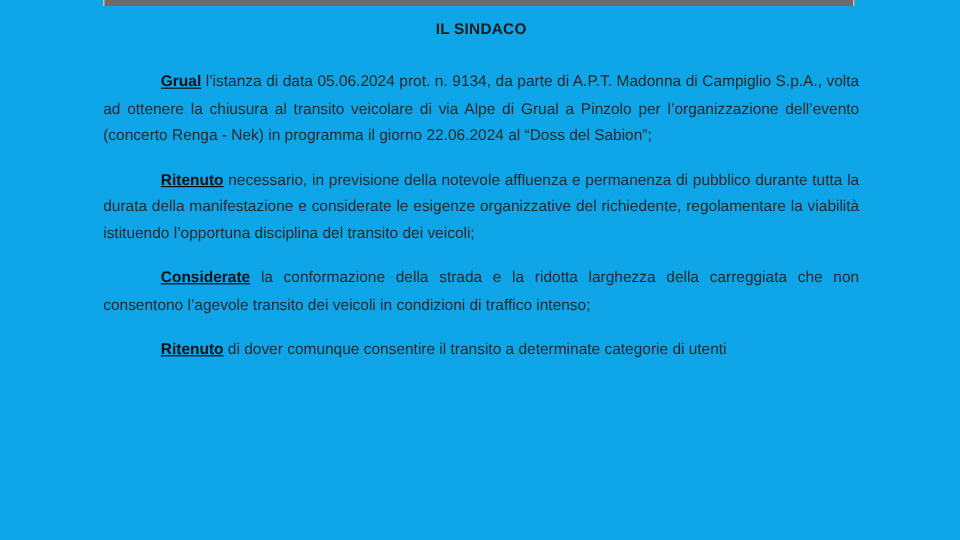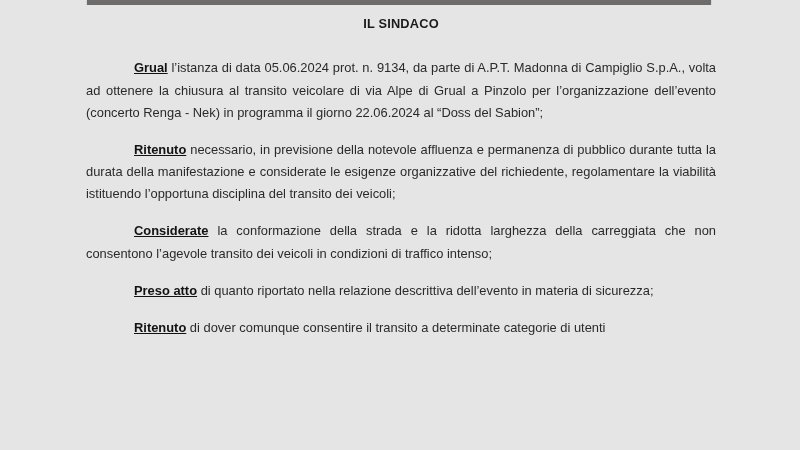--- a/index.html
+++ b/index.html
@@ -11,21 +11,21 @@
     height: 450px;
     background: #fdfdfd;
     font-family: "Liberation Sans", sans-serif;
     overflow: hidden;
     position: relative;
   }
 
   #page {
     position: absolute;
     inset: 0;
-    background: #e5e5e5;
+    background: #0ea5e9;
   }
 
   
   #top-rule {
     position: absolute;
     left: 86px;
     top: 0px;
     width: 626px;
     height: 5px;
     background: #6e6c6a;
@@ -95,23 +95,20 @@
     </p>
 
     <p class="para spaced">
       <span class="kw">Ritenuto</span><span> necessario, in previsione della notevole affluenza e permanenza di pubblico durante tutta la durata della manifestazione e considerate le esigenze organizzative del richiedente, regolamentare la viabilità istituendo l’opportuna disciplina del transito dei veicoli;</span>
     </p>
 
     <p class="para spaced">
       <span class="kw">Considerate</span><span> la conformazione della strada e la ridotta larghezza della carreggiata che non consentono l’agevole transito dei veicoli in condizioni di traffico intenso;</span>
     </p>
 
-    <p class="para spaced">
-      <span class="kw">Preso atto</span><span> di quanto riportato nella relazione descrittiva dell’evento in materia di sicurezza;</span>
-    </p>
 
 
     <p class="para spaced para-last">
       <span class="kw">Ritenuto</span><span> di dover comunque consentire il transito a determinate categorie di utenti</span>
     </p>
 
   </div>
 </div>
 
 </body></html>

